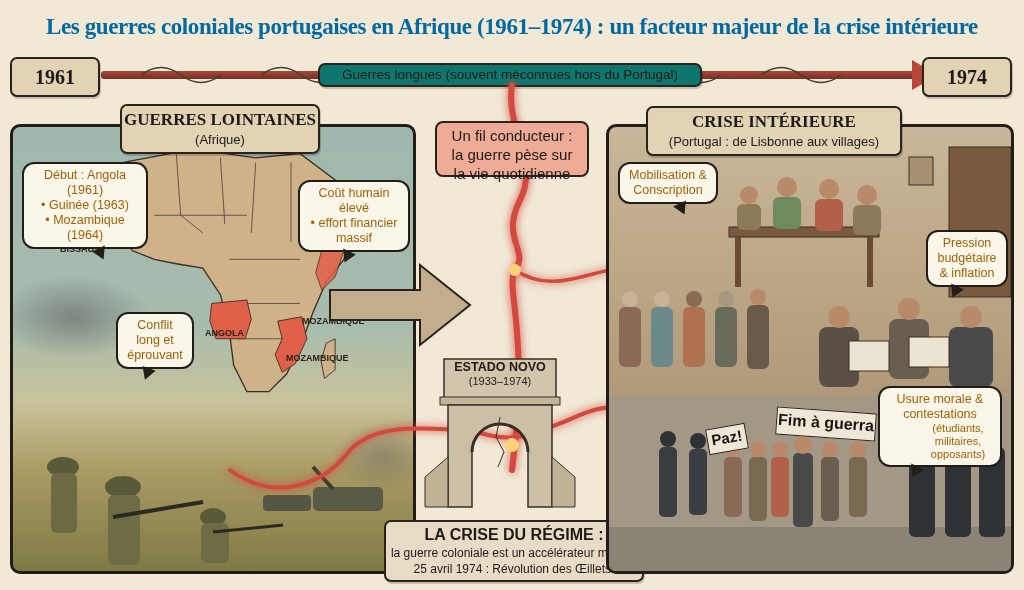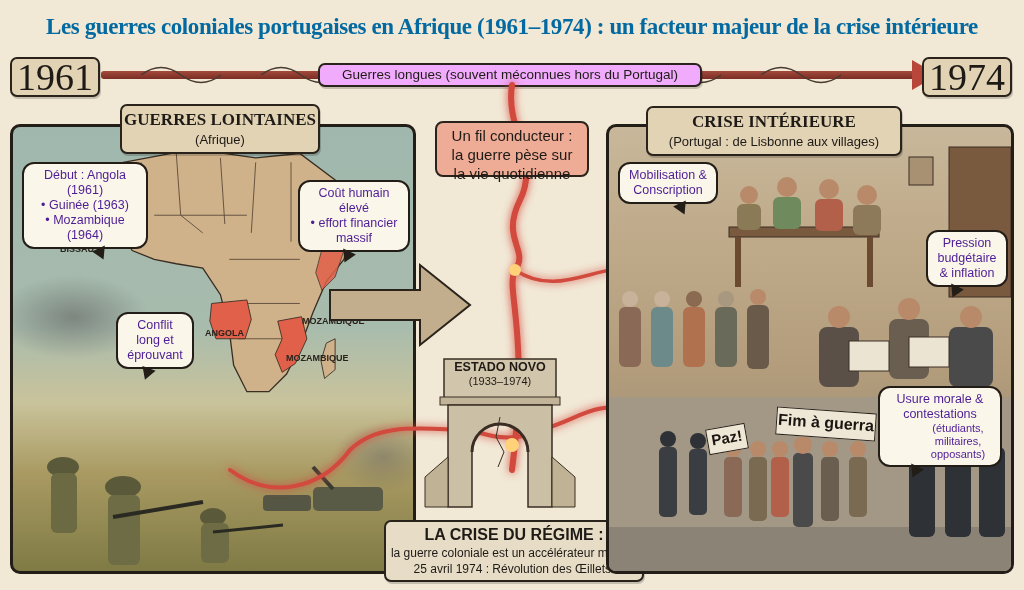--- a/index.html
+++ b/index.html
@@ -20,37 +20,37 @@
     .label-box {
       position: absolute;
       background: #e2d3b5;
       border: 2px solid #2a231c;
       border-radius: 7px;
       text-align: center;
       box-shadow: 1px 2px 0 rgba(0,0,0,0.18);
     }
     .year-box {
       font-family: "Liberation Serif", "DejaVu Serif", serif;
-      font-weight: normal; font-size: 38px; line-height: 36px;
+      font-weight: bold; font-size: 20px; line-height: 36px;
       width: 90px; height: 40px; top: 57px;
     }
     .timeline-bar {
       position: absolute; left: 101px; top: 71px; width: 820px; height: 8px;
       background: linear-gradient(#a34a3c, #7b2e24);
       border-radius: 3px;
     }
     .timeline-arrowhead {
       position: absolute; left: 912px; top: 60px; width: 0; height: 0;
       border-top: 15px solid transparent; border-bottom: 15px solid transparent;
       border-left: 26px solid #b8463a;
     }
     .timeline-note {
       left: 318px; top: 63px; width: 384px; height: 24px;
       font-size: 13.5px; line-height: 20px;
-      background: #f0abfc;
+      background: #0f766e;
     }
     .panel {
       position: absolute; border: 3px solid #231d17; border-radius: 10px; overflow: hidden;
     }
     .panel-left {
       left: 10px; top: 124px; width: 406px; height: 450px;
       background:
         radial-gradient(ellipse 110px 60px at 60px 190px, rgba(90,90,90,0.55), transparent 70%),
         radial-gradient(ellipse 70px 50px at 370px 330px, rgba(100,100,100,0.45), transparent 70%),
         linear-gradient(180deg, #9fb7ad 0%, #a8bcad 45%, #c9c39b 62%, #a99a62 78%, #7f7a45 100%);
@@ -67,21 +67,21 @@
     .panel-header {
       font-family: "Liberation Serif", "DejaVu Serif", serif;
       font-weight: bold;
     }
     .ph-left { left: 120px; top: 104px; width: 200px; height: 50px; }
     .ph-right { left: 646px; top: 106px; width: 256px; height: 50px; text-align: center; }
     .ph-title { font-size: 17px; line-height: 22px; margin-top: 3px; }
     .ph-sub { font-size: 13px; line-height: 17px; font-family: "Liberation Sans", sans-serif; font-weight: normal; }
     .bubble {
       position: absolute; background: #fbf6ea; border: 2px solid #231d17; border-radius: 12px;
-      text-align: center; font-size: 12.5px; line-height: 15px; padding: 4px 6px; color: #4c1d95;
+      text-align: center; font-size: 12.5px; line-height: 15px; padding: 4px 6px; color: #a16207;
     }
     .bubble::after {
       content: ""; position: absolute; width: 0; height: 0;
       border-left: 7px solid transparent; border-right: 7px solid transparent;
       border-top: 12px solid #231d17;
     }
     .b-debut { left: 22px; top: 162px; width: 126px; }
     .b-debut::after { left: 70px; bottom: -13px; transform: rotate(-25deg); }
     .b-cout { left: 298px; top: 180px; width: 112px; }
     .b-cout::after { left: 40px; bottom: -13px; transform: rotate(25deg); }

